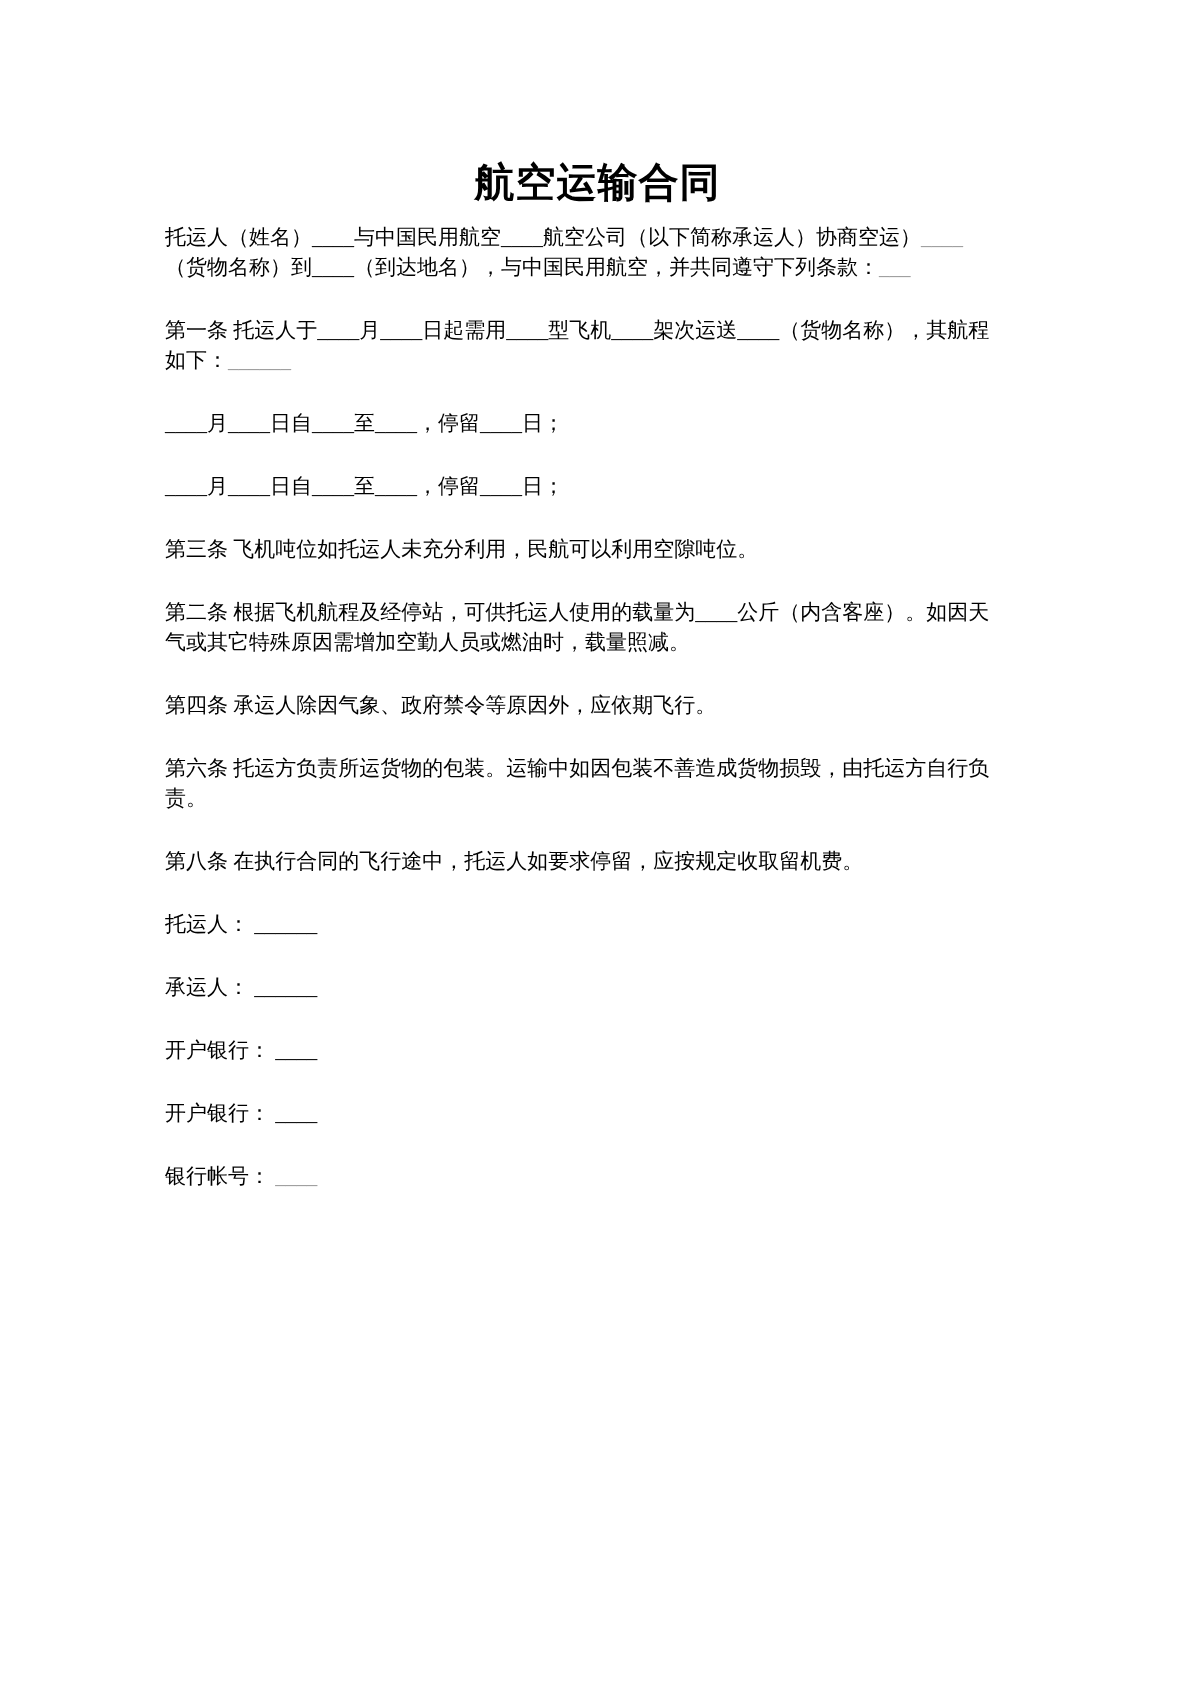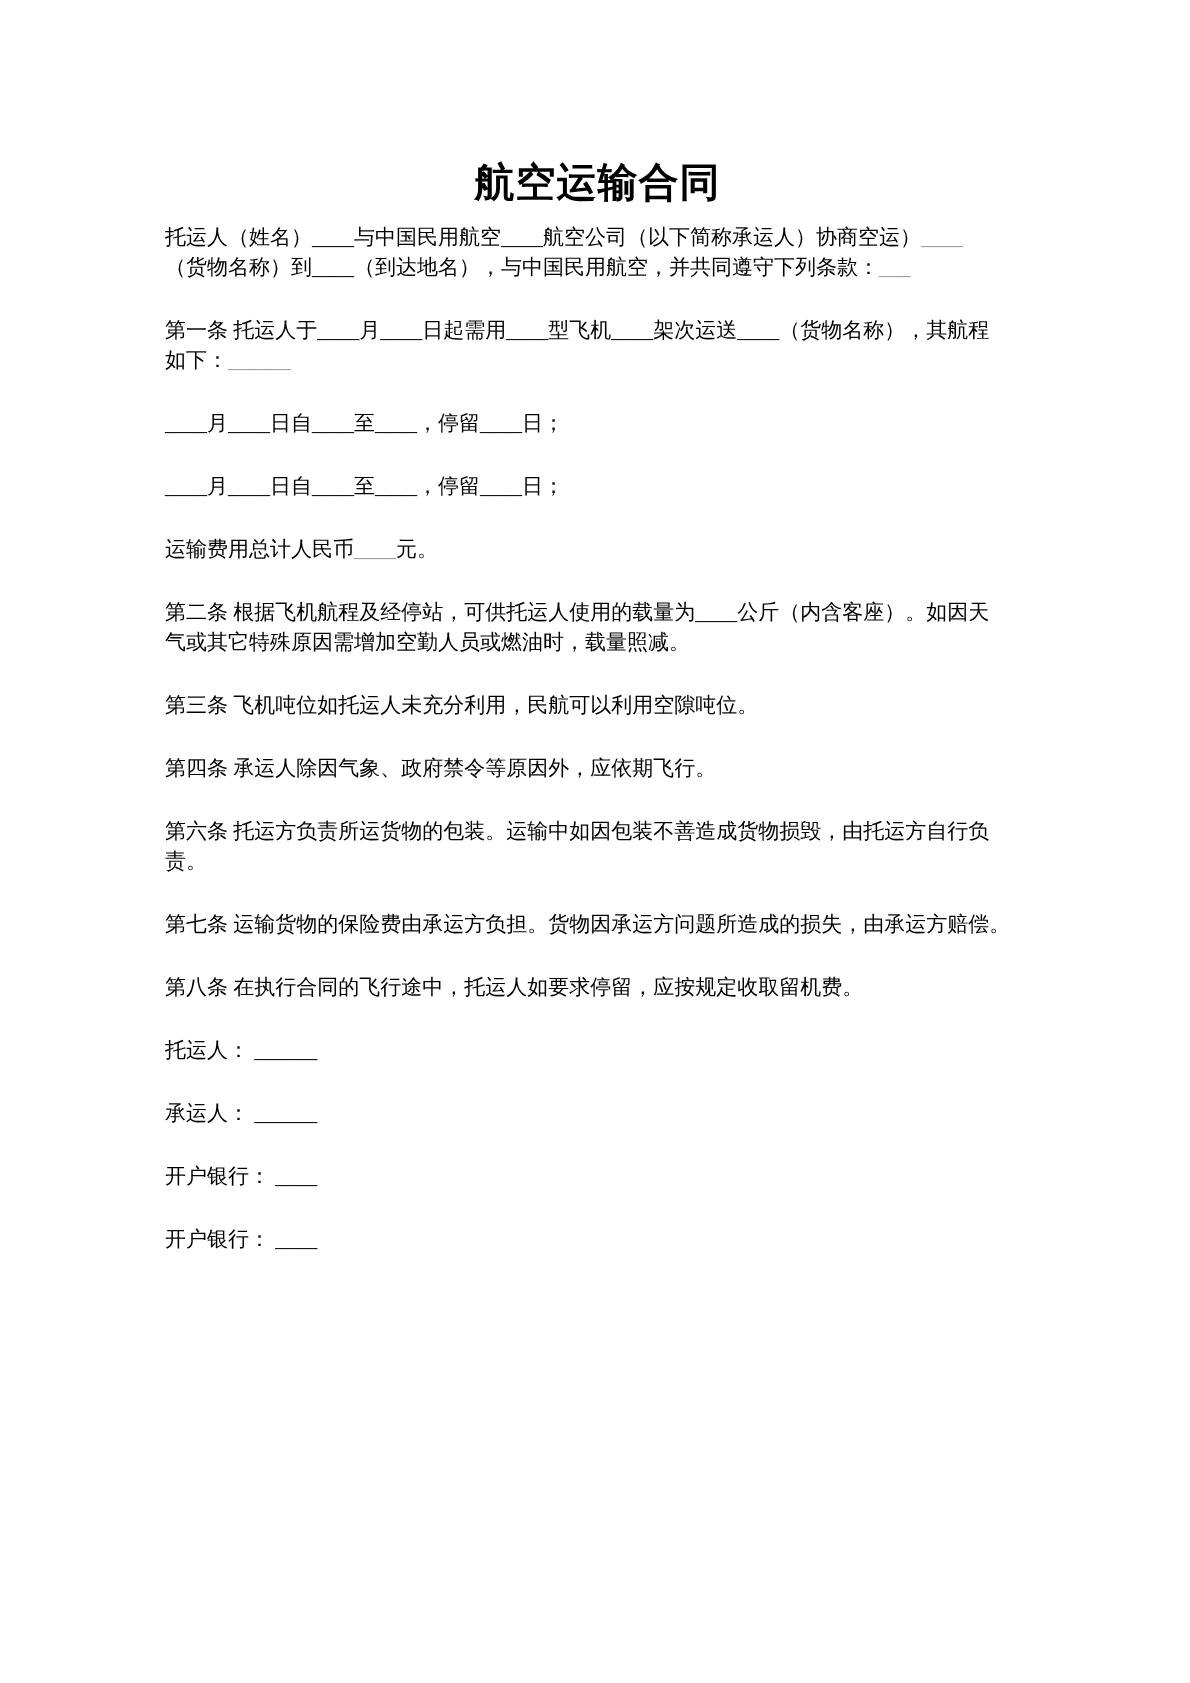--- a/index.html
+++ b/index.html
@@ -52,27 +52,26 @@
 
 <div class="page">
   <h1 class="title">航空运输合同</h1>
   <div class="doc-body" id="doc-body">
       <p class="para"><span>托运人（姓名）</span><span class="blank">____</span><span>与中国民用航空</span><span class="blank">____</span><span>航空公司（以下简称承运人）协商空运）</span><span class="blank muted">____</span><span>
 （货物名称）到</span><span class="blank">____</span><span>（到达地名），与中国民用航空，并共同遵守下列条款：</span><span class="blank muted">___</span></p>
       <p class="para"><span>第一条 托运人于</span><span class="blank">____</span><span>月</span><span class="blank">____</span><span>日起需用</span><span class="blank">____</span><span>型飞机</span><span class="blank">____</span><span>架次运送</span><span class="blank">____</span><span>（货物名称），其航程
 如下：</span><span class="blank muted">______</span></p>
       <p class="para"><span class="blank">____</span><span>月</span><span class="blank">____</span><span>日自</span><span class="blank">____</span><span>至</span><span class="blank">____</span><span>，停留</span><span class="blank">____</span><span>日；</span></p>
       <p class="para"><span class="blank">____</span><span>月</span><span class="blank">____</span><span>日自</span><span class="blank">____</span><span>至</span><span class="blank">____</span><span>，停留</span><span class="blank">____</span><span>日；</span></p>
-      <p class="para"><span>运输费用总计人民币</span><span class="blank muted">____</span><span>元。</span></p>
+      <p class="para"><span>第三条 飞机吨位如托运人未充分利用，民航可以利用空隙吨位。</span></p>
       <p class="para"><span>第二条 根据飞机航程及经停站，可供托运人使用的载量为</span><span class="blank">____</span><span>公斤（内含客座）。如因天
 气或其它特殊原因需增加空勤人员或燃油时，载量照减。</span></p>
-      <p class="para"><span>第三条 飞机吨位如托运人未充分利用，民航可以利用空隙吨位。</span></p>
       <p class="para"><span>第四条 承运人除因气象、政府禁令等原因外，应依期飞行。</span></p>
       <p class="para"><span>第六条 托运方负责所运货物的包装。运输中如因包装不善造成货物损毁，由托运方自行负
 责。</span></p>
-      <p class="para"><span>第七条 运输货物的保险费由承运方负担。货物因承运方问题所造成的损失，由承运方赔偿。</span></p>
       <p class="para"><span>第八条 在执行合同的飞行途中，托运人如要求停留，应按规定收取留机费。</span></p>
       <p class="para"><span>托运人： </span><span class="blank">______</span></p>
       <p class="para"><span>承运人： </span><span class="blank">______</span></p>
       <p class="para"><span>开户银行： </span><span class="blank">____</span></p>
       <p class="para"><span>开户银行： </span><span class="blank">____</span></p>
+      <p class="para"><span>银行帐号： </span><span class="blank muted">____</span></p>
     </div>
 </div>
 
 </body></html>

